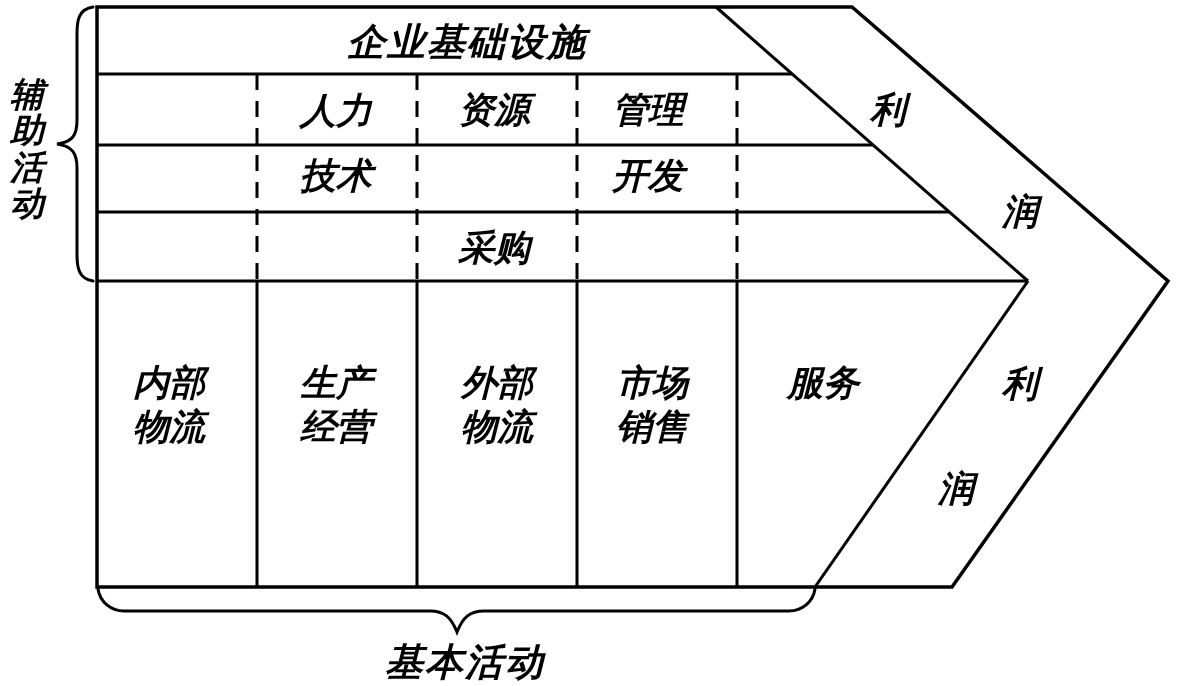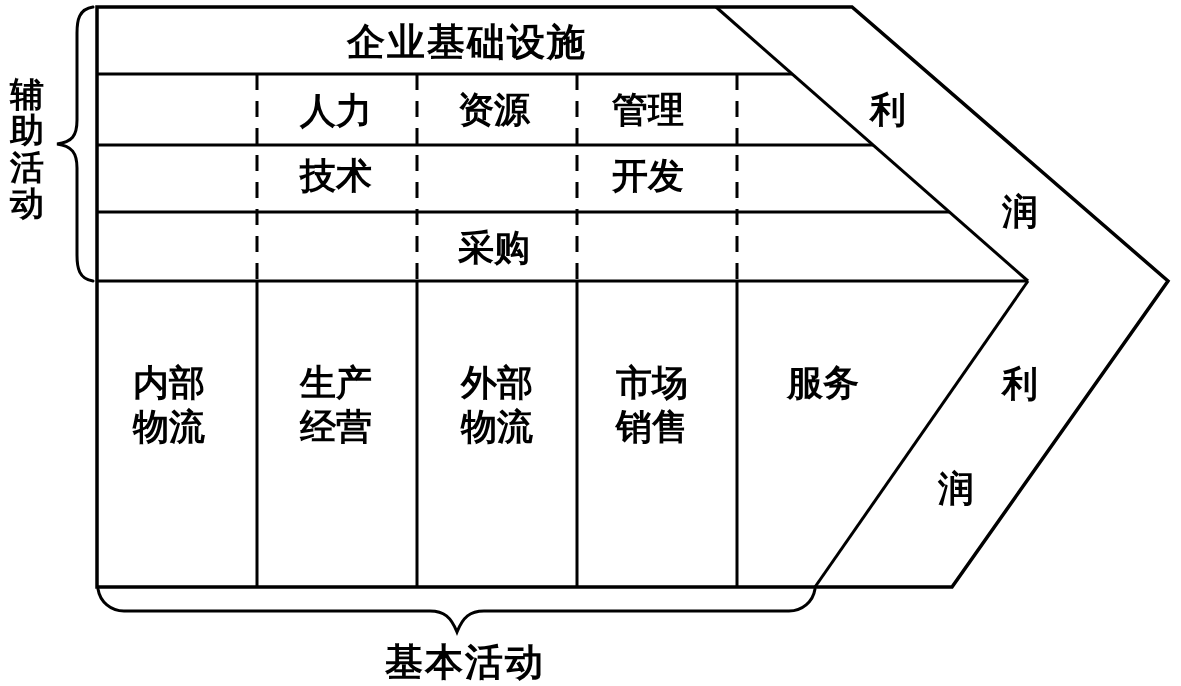--- a/index.html
+++ b/index.html
@@ -1,20 +1,21 @@
 <!DOCTYPE html>
 <html style="--line: #000000; --text: #000000; --bg: #ffffff;"><head>
 <meta charset="utf-8">
 <style>
   :root { --line:#000000; --text:#000000; --bg:#ffffff; }
   html,body { margin:0; padding:0; background:var(--bg); }
   .stage {
     position:relative; width:1181px; height:686px;
     background:var(--bg); overflow:hidden;
     font-family:"Liberation Serif", serif;
+    font-style:italic;
   }
   svg { display:block; }
   svg path { stroke:var(--line); fill:none; stroke-width:3; }
   svg path.thick { stroke-width:3.5; }
   svg path.dashed { stroke-dasharray:16 11; }
   svg path.brace { stroke-width:3; stroke-linecap:round; }
   svg text {
     fill:var(--text);
     font-family:"Liberation Serif", serif;
     font-weight:600;

